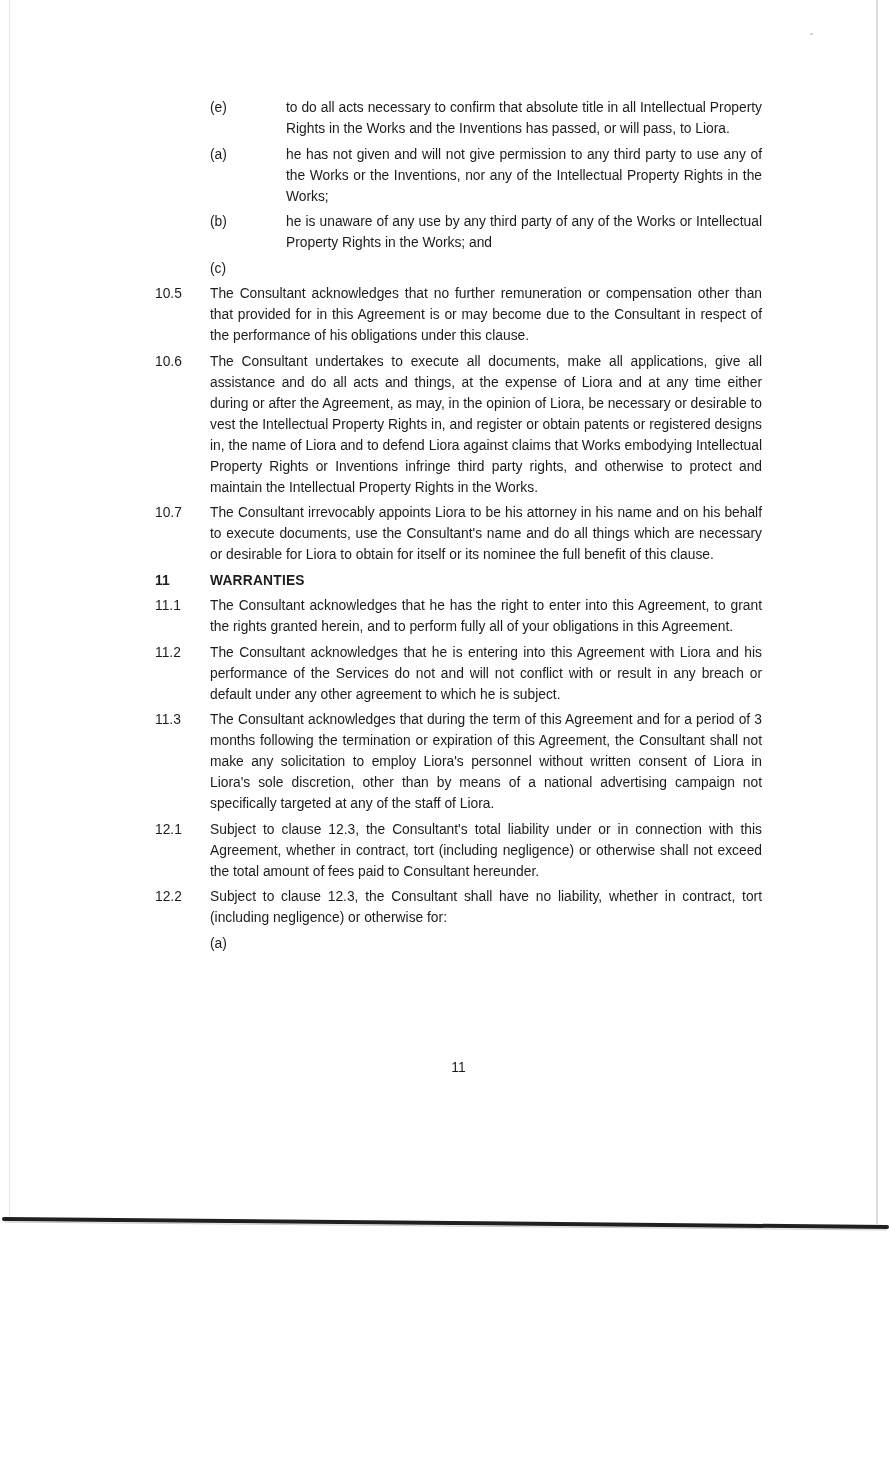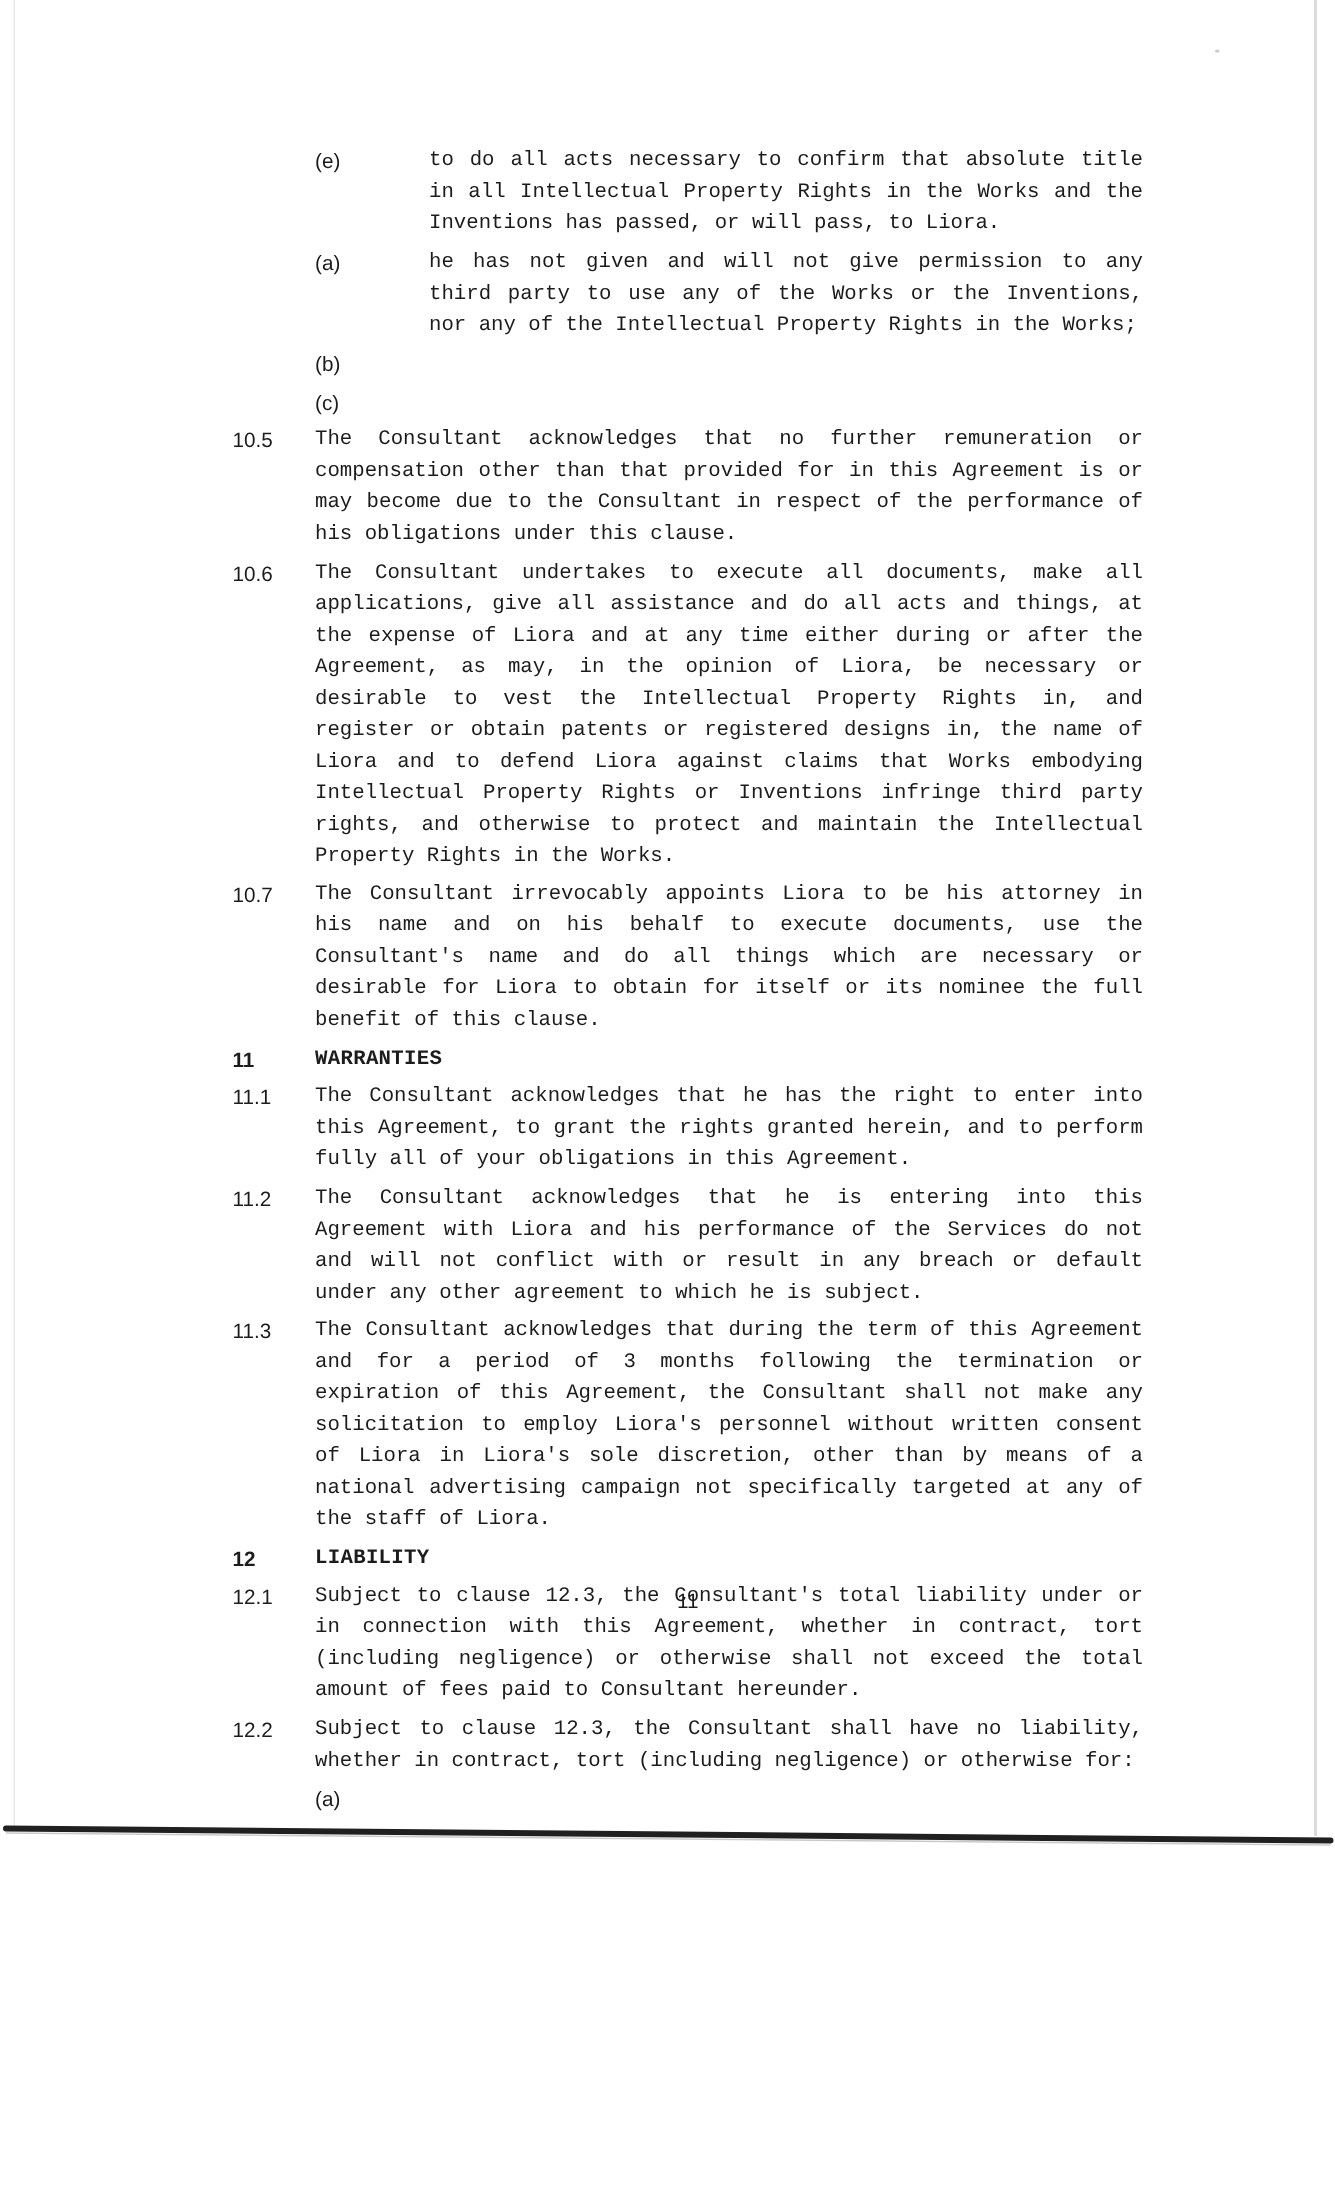--- a/index.html
+++ b/index.html
@@ -38,21 +38,20 @@
     grid-template-columns: 55px 1fr;
     margin-bottom: 4.5px;
   }
   .row.sub {
     margin-left: 55px;
     grid-template-columns: 76px 1fr;
   }
   .row .txt {
     text-align: justify;
     text-align-last: left;
-    font-family: Liberation Mono, monospace;
   }
   .row.heading { font-weight: 700; margin-top: 3px; }
   .row.heading .txt { letter-spacing: 0.2px; text-align: right; }
   .num, .lbl { text-align: left; }
   .page-number {
     position: absolute; left: 155px; top: 1057px; width: 607px;
     text-align: center;
     color: #1c1c1c;
     font-size: 13.8px; line-height: 21px;
   }
@@ -70,20 +69,21 @@
       <div class="row sub">
         <span class="lbl">(e)</span>
         <div class="txt">to do all acts necessary to confirm that absolute title in all Intellectual Property Rights in the Works and the Inventions has passed, or will pass, to Liora.</div>
       </div>
       <div class="row sub">
         <span class="lbl">(a)</span>
         <div class="txt">he has not given and will not give permission to any third party to use any of the Works or the Inventions, nor any of the Intellectual Property Rights in the Works;</div>
       </div>
       <div class="row sub">
         <span class="lbl">(b)</span>
+        <div class="txt">he is unaware of any use by any third party of any of the Works or Intellectual Property Rights in the Works; and</div>
       </div>
       <div class="row sub">
         <span class="lbl">(c)</span>
       </div>
       <div class="row clause">
         <span class="num">10.5</span>
         <div class="txt">The Consultant acknowledges that no further remuneration or compensation other than that provided for in this Agreement is or may become due to the Consultant in respect of the performance of his obligations under this clause.</div>
       </div>
       <div class="row clause">
         <span class="num">10.6</span>
@@ -102,24 +102,20 @@
         <div class="txt">The Consultant acknowledges that he has the right to enter into this Agreement, to grant the rights granted herein, and to perform fully all of your obligations in this Agreement.</div>
       </div>
       <div class="row clause">
         <span class="num">11.2</span>
         <div class="txt">The Consultant acknowledges that he is entering into this Agreement with Liora and his performance of the Services do not and will not conflict with or result in any breach or default under any other agreement to which he is subject.</div>
       </div>
       <div class="row clause">
         <span class="num">11.3</span>
         <div class="txt">The Consultant acknowledges that during the term of this Agreement and for a period of 3 months following the termination or expiration of this Agreement, the Consultant shall not make any solicitation to employ Liora's personnel without written consent of Liora in Liora's sole discretion, other than by means of a national advertising campaign not specifically targeted at any of the staff of Liora.</div>
       </div>
-      <div class="row heading">
-        <span class="num">12</span>
-        <div class="txt">LIABILITY</div>
-      </div>
       <div class="row clause">
         <span class="num">12.1</span>
         <div class="txt">Subject to clause 12.3, the Consultant's total liability under or in connection with this Agreement, whether in contract, tort (including negligence) or otherwise shall not exceed the total amount of fees paid to Consultant hereunder.</div>
       </div>
       <div class="row clause">
         <span class="num">12.2</span>
         <div class="txt">Subject to clause 12.3, the Consultant shall have no liability, whether in contract, tort (including negligence) or otherwise for:</div>
       </div>
       <div class="row sub">
         <span class="lbl">(a)</span>

